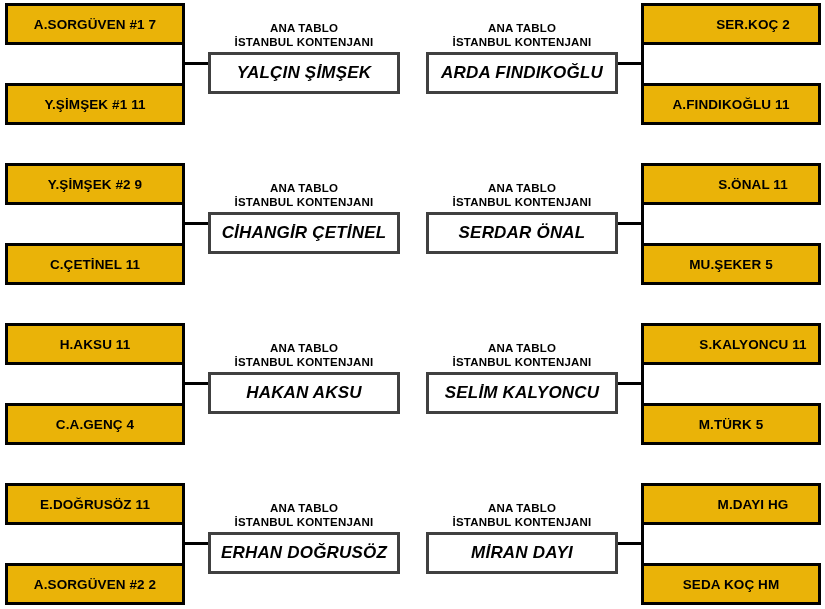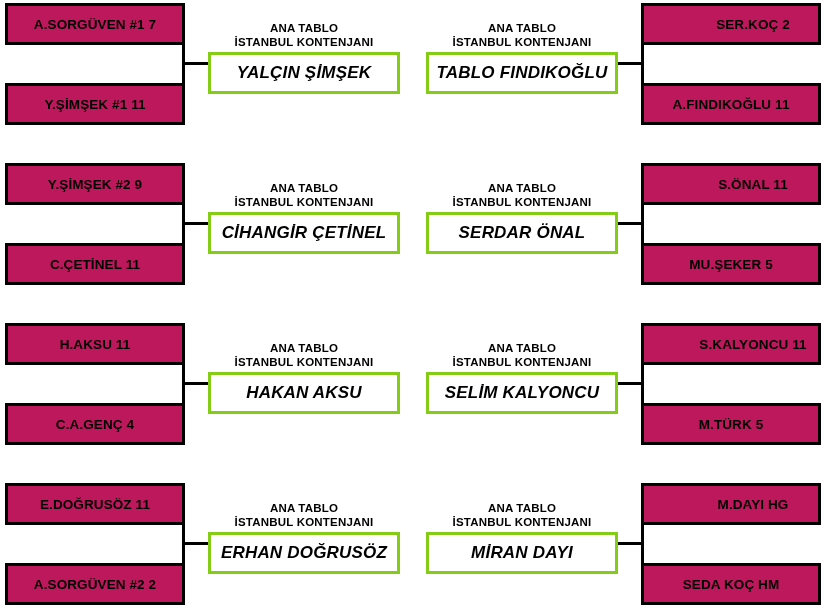--- a/index.html
+++ b/index.html
@@ -26,21 +26,21 @@
     position: absolute;
     width: 413px;
     height: 130px;
   }
 
   
   .seed-box {
     position: absolute;
     box-sizing: border-box;
     border: 3px solid #000000;
-    background: #be185d;
+    background: #eab308;
     height: 42px;
     width: 180px;
     display: flex;
     align-items: center;
     justify-content: center;
   }
   .seed-label {
     font-size: 13.5px;
     font-weight: bold;
     color: #000000;
@@ -94,21 +94,21 @@
     letter-spacing: 0.2px;
     padding-top: 21px;
   }
   .winner-header-line {
     display: block;
     white-space: nowrap;
   }
 
   .winner-box {
     box-sizing: border-box;
-    border: 3px solid #84cc16;
+    border: 3px solid #404040;
     background: #ffffff;
     height: 42px;
     margin-top: 3px;
     display: flex;
     align-items: center;
     justify-content: center;
   }
   .winner-label {
     font-size: 17px;
     font-weight: bold;
@@ -152,21 +152,21 @@
       <span class="seed-label">A.FINDIKOĞLU  11</span>
     </div>
     <div class="connector-spine"></div>
     <div class="connector-stub"></div>
     <div class="winner-block">
       <div class="winner-header">
         <span class="winner-header-line">ANA TABLO</span>
         <span class="winner-header-line">İSTANBUL KONTENJANI</span>
       </div>
       <div class="winner-box">
-        <span class="winner-label">TABLO FINDIKOĞLU</span>
+        <span class="winner-label">ARDA FINDIKOĞLU</span>
       </div>
     </div>
   </div>
 
   <div class="match-group side-left" style="left:0px; top:160px;">
     <div class="seed-box seed-top">
       <span class="seed-label">Y.ŞİMŞEK #2  9</span>
     </div>
     <div class="seed-box seed-bottom">
       <span class="seed-label">C.ÇETİNEL  11</span>

